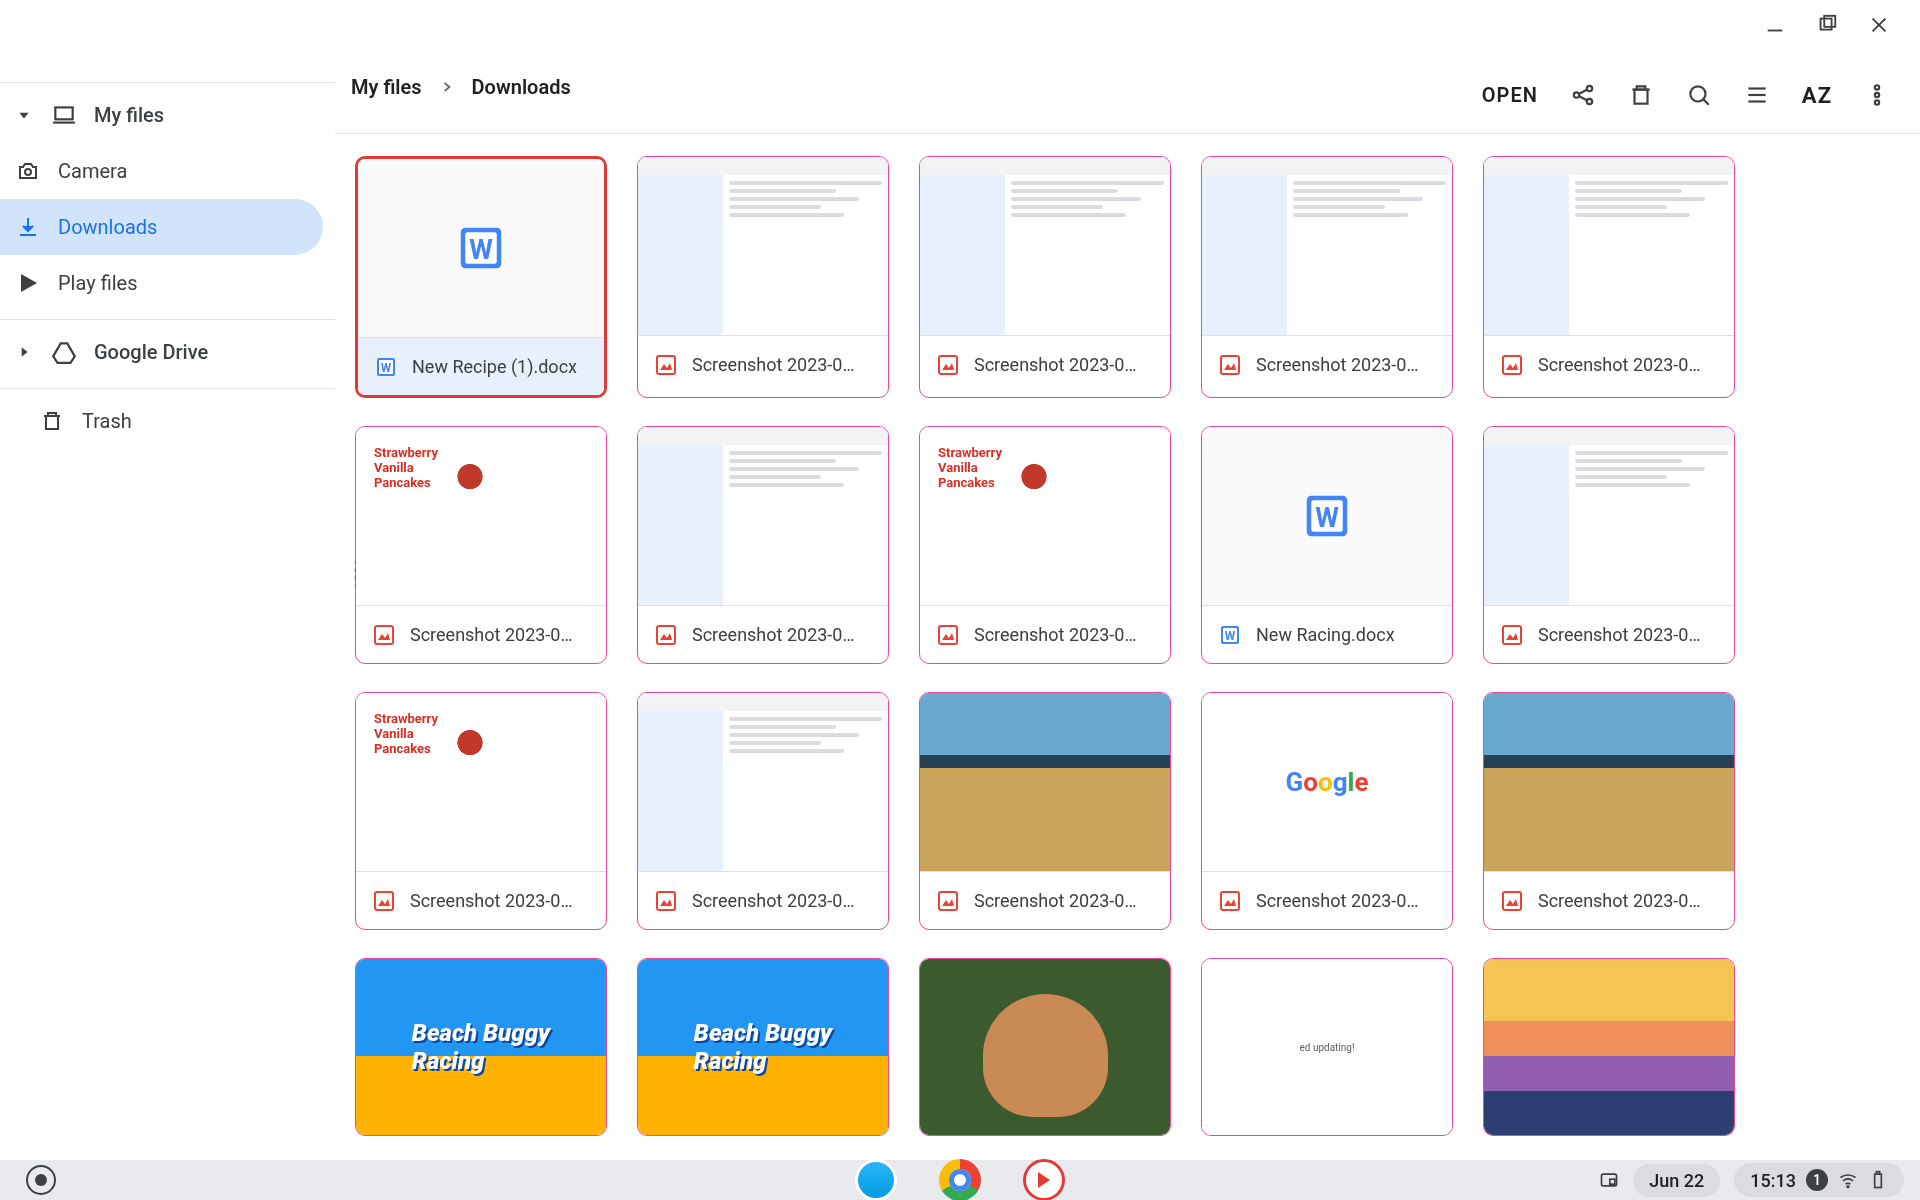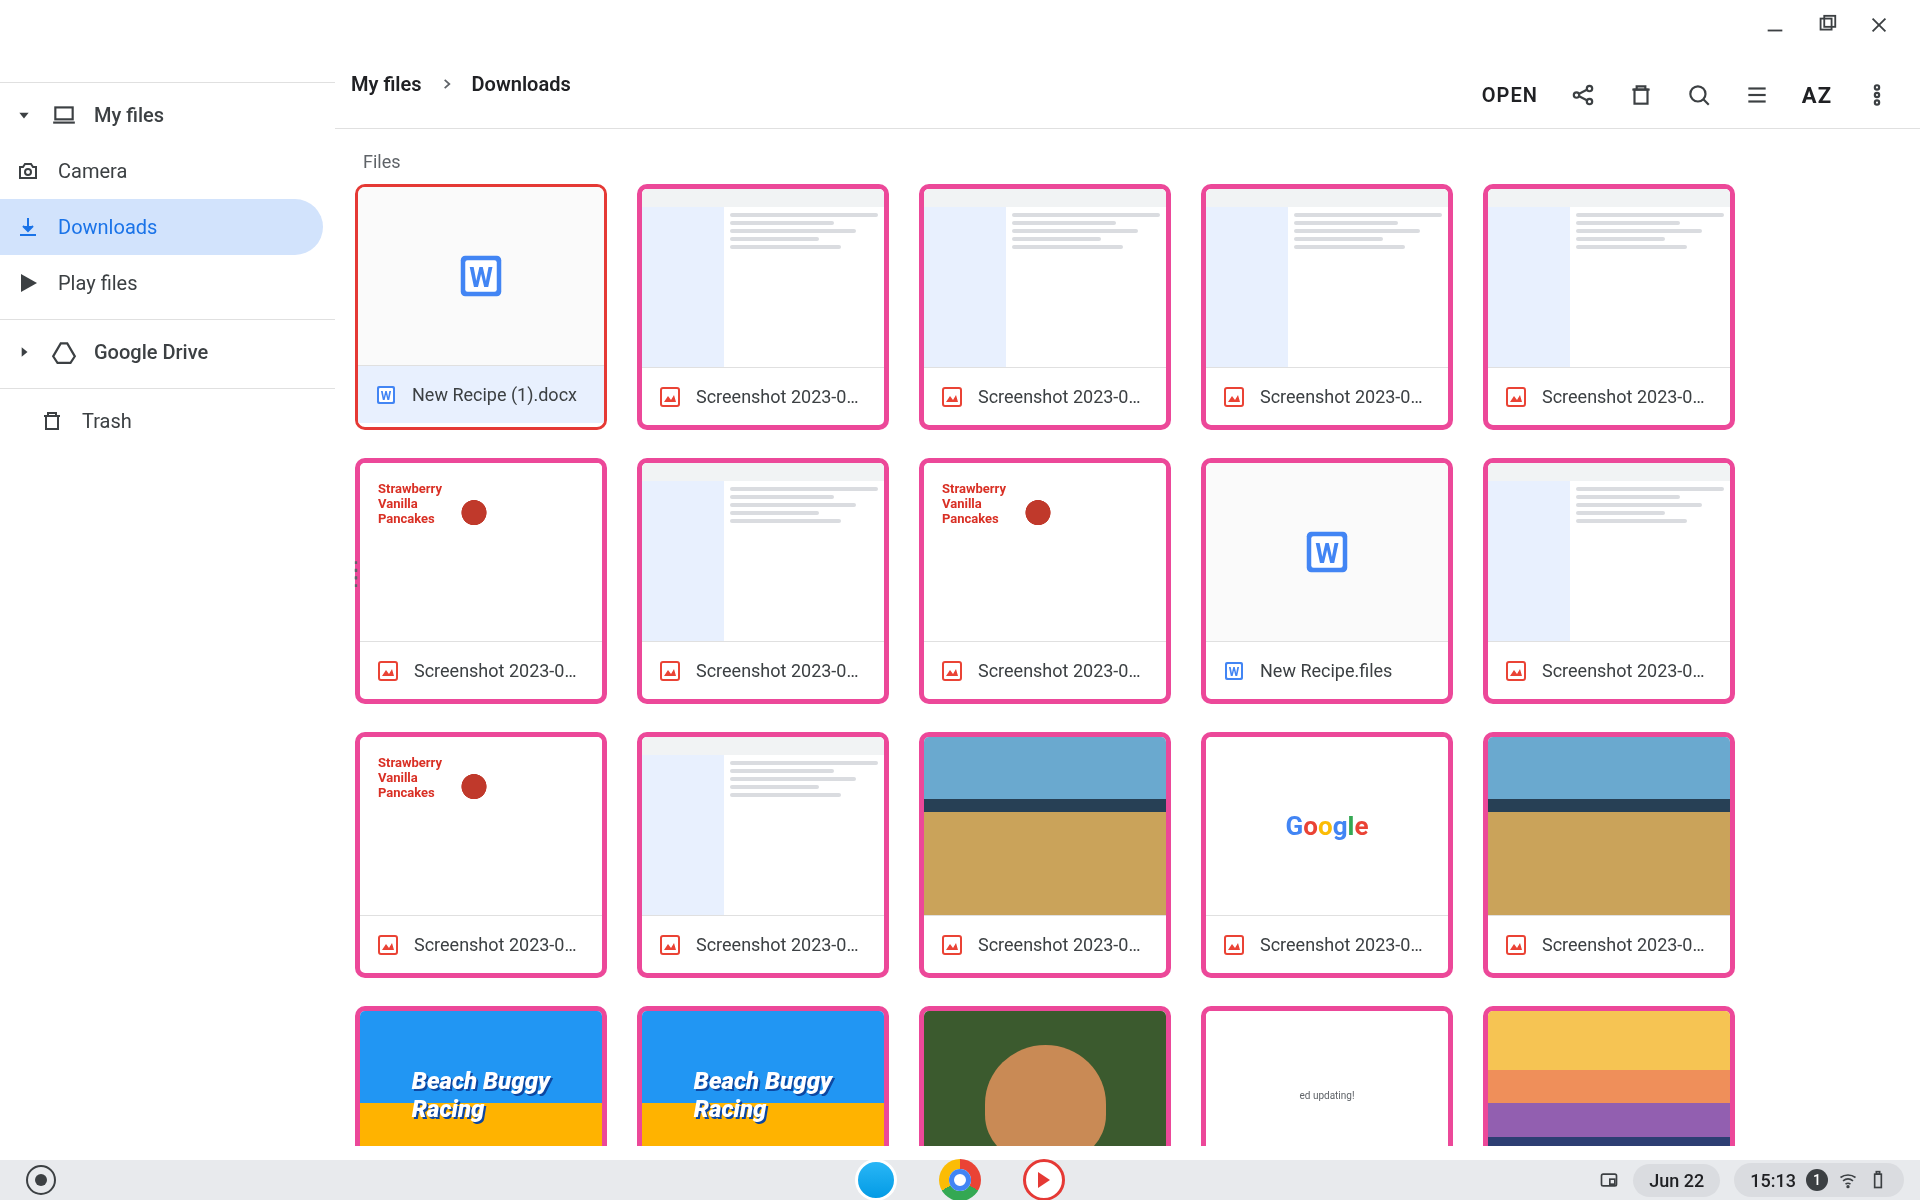--- a/index.html
+++ b/index.html
@@ -36,21 +36,21 @@
   .breadcrumb .sep svg{ width:14px; height:14px; }
   .tool-actions { position:absolute; right:30px; top:82px; display:flex; align-items:center; gap:32px; }
   .tool-actions .open { font-weight:600; font-size:20px; letter-spacing:1px; }
   .tool-actions svg { width:26px; height:26px; stroke:#3c4043; stroke-width:2; fill:none; }
   .tool-actions .az { font-weight:700; font-size:22px; letter-spacing:1px; }
 
   .files-area { padding:22px 20px 0 20px; overflow:hidden; }
   .section-label { font-size:18px; color:#5f6368; margin:0 0 12px 8px; }
 
   .grid { display:grid; grid-template-columns:repeat(5, 252px); gap:28px 30px; }
-  .tile { width:252px; border:5px solid #ec4899; border-radius:10px; background:#fff; overflow:hidden; display:flex; flex-direction:column; }
+  .tile { width:252px; border:1px solid #ec4899; border-radius:10px; background:#fff; overflow:hidden; display:flex; flex-direction:column; }
   .tile .thumb { height:178px; background:#fafafa; display:flex; align-items:center; justify-content:center; position:relative; }
   .tile .caption { height:58px; display:flex; align-items:center; gap:14px; padding:0 16px; border-top:1px solid #e0e0e0; font-size:18px; color:#3c4043; }
   .tile .caption .fname { white-space:nowrap; overflow:hidden; text-overflow:ellipsis; }
   .tile.selected { border:3px solid #e53935; }
   .tile.selected .caption { background:#e8f0fe; }
 
   .tile.nobar { height:178px; }
   .tile.nobar .thumb{ height:100%; }
 
   
@@ -252,21 +252,20 @@
             <svg viewBox="0 0 24 24" fill="#3c4043" stroke="none">
               <circle cx="12" cy="5" r="2"></circle>
               <circle cx="12" cy="12" r="2"></circle>
               <circle cx="12" cy="19" r="2"></circle>
             </svg>
           </span>
       </div>
     </div>
 
     <div class="files-area">
-      <div class="section-label">Files</div>
       <div class="grid" id="grid">
           <div class="tile selected">
             <div class="thumb">
               <div style="display:flex;align-items:center;justify-content:center;width:100%;height:100%">
                 <svg class="ft-word-big" width="54" height="54" viewBox="0 0 24 24">
                   <rect x="3" y="3" width="18" height="18" rx="2" fill="#4285f4"></rect>
                   <rect x="5" y="5" width="14" height="14" rx="1" fill="#fff"></rect>
                   <text x="12" y="17" text-anchor="middle" font-size="12" font-weight="700" fill="#4285f4">W</text>
                 </svg>
               </div>
@@ -461,21 +460,21 @@
               </div>
             </div>
             <div class="caption">
               <span class="ico">
                 <svg class="ft-img" width="24" height="24" viewBox="0 0 24 24">
                   <rect x="3" y="3" width="18" height="18" rx="2" fill="#4285f4"></rect>
                   <rect x="5" y="5" width="14" height="14" rx="1" fill="#fff"></rect>
                   <text x="12" y="17" text-anchor="middle" font-size="12" font-weight="700" fill="#4285f4">W</text>
                 </svg>
               </span>
-              <span class="fname">New Recipe.files</span>
+              <span class="fname">New Racing.docx</span>
             </div>
           </div>
           <div class="tile">
             <div class="thumb">
               <div class="thumb-screen">
                 <div class="ts-top"></div>
                 <div class="ts-body">
                   <div class="ts-left"></div>
                   <div class="ts-right">
                     <div class="ts-line"></div>

